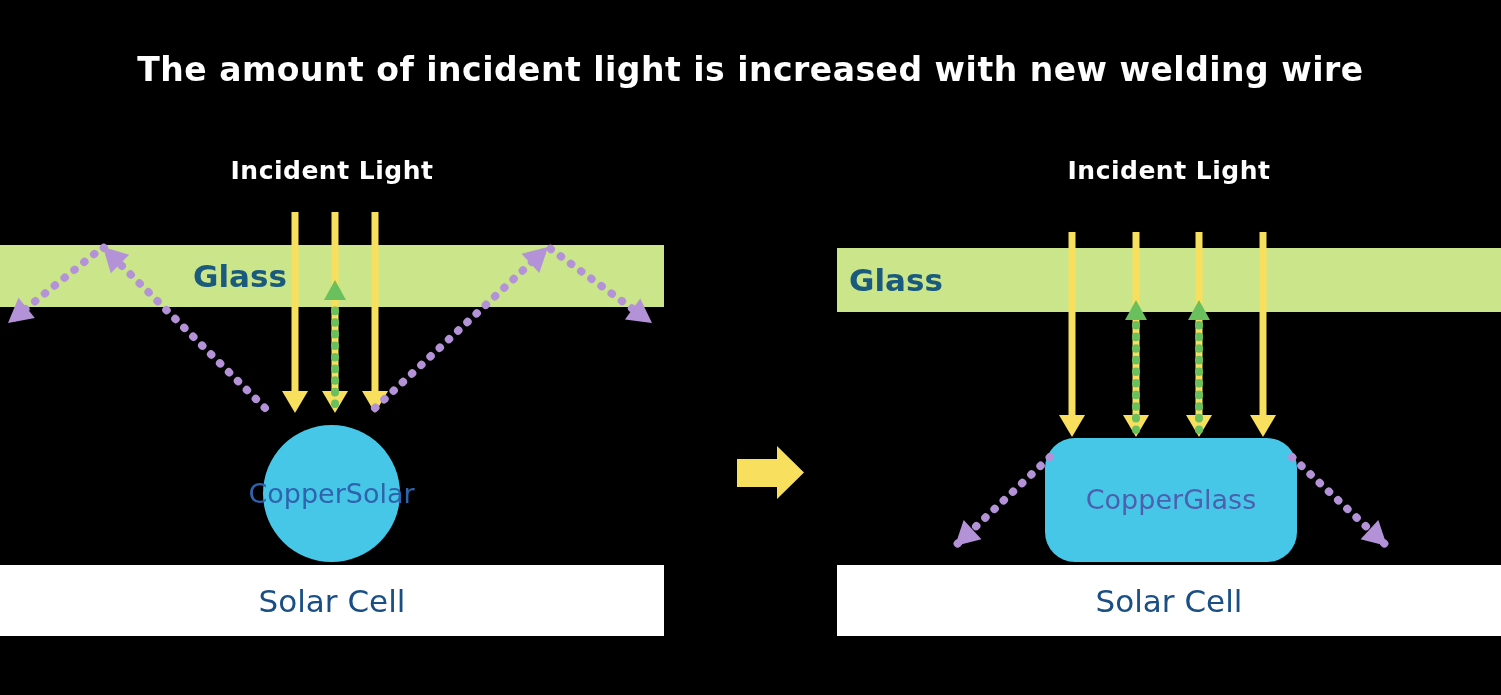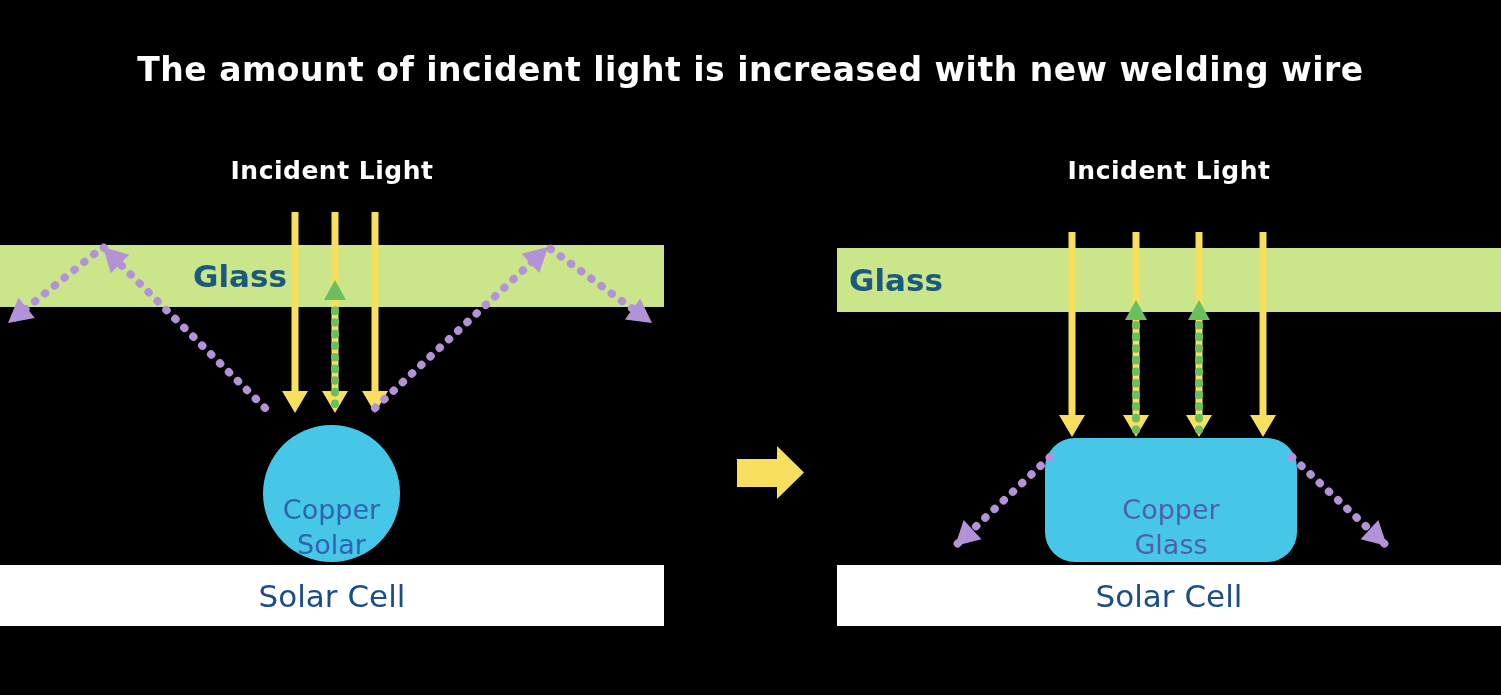--- a/index.html
+++ b/index.html
@@ -42,41 +42,40 @@
   .glass.right { left: 837px; top: 248px; width: 664px; height: 64px; padding-left: 12px; }
   .glass-label {
     font-size: 31px;
     font-weight: 700;
     color: var(--glass-text, #1a5a7d);
   }
   .copper {
     position: absolute;
     background: var(--copper-fill, #47c7e8);
     display: flex;
-    flex-direction: column;
     align-items: center;
-    justify-content: flex-end;
+    justify-content: center;
     font-size: 27px;
     font-weight: 500;
     line-height: 1.3;
     text-align: center;
   }
   .copper.wire {
     left: 263px; top: 425px; width: 137px; height: 137px;
     border-radius: 50%;
     color: var(--copper-text, #2f63ad);
   }
   .copper.ribbon {
     left: 1045px; top: 438px; width: 252px; height: 124px;
     border-radius: 30px;
     color: var(--ribbon-text, #4d5fae);
   }
   .solar {
     position: absolute;
-    top: 565px; height: 61px;
+    top: 565px; height: 71px;
     background: var(--solar-cell-fill, #fff);
     display: flex;
     align-items: center;
     justify-content: center;
     font-size: 31px;
     font-weight: 500;
     color: var(--solar-cell-text, #1a4f86);
   }
   .solar.left  { left: 0;     width: 664px; }
   .solar.right { left: 837px; width: 664px; }

